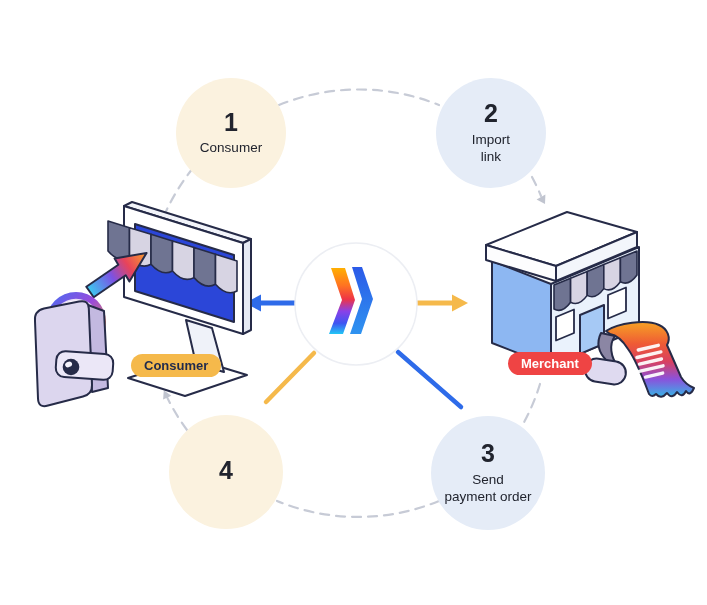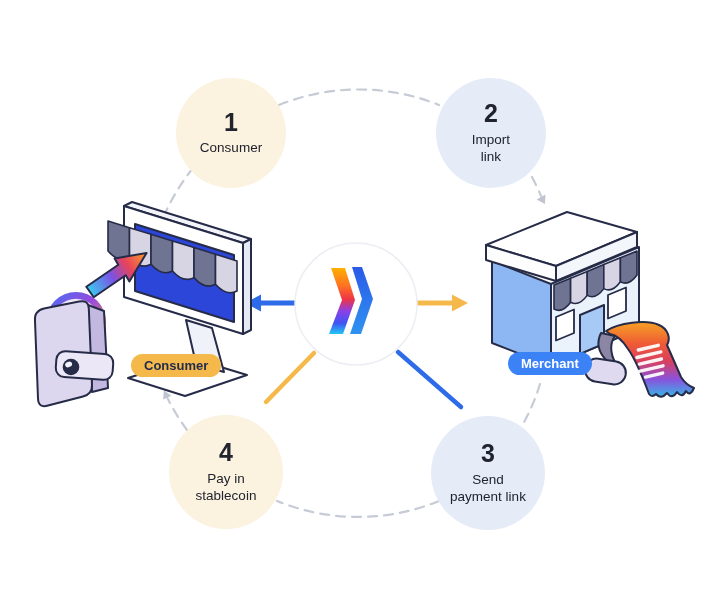--- a/index.html
+++ b/index.html
@@ -20,21 +20,21 @@
   .step-cool { background:#E5ECF7; }
   .s1 { left:176px; top:78px;  width:110px; height:110px; }
   .s2 { left:436px; top:78px;  width:110px; height:110px; }
   .s3 { left:431px; top:416px; width:114px; height:114px; }
   .s4 { left:169px; top:415px; width:114px; height:114px; }
   .badge {
     position:absolute; font-size:13px; font-weight:700;
     padding:4px 13px; border-radius:13px; white-space:nowrap;
   }
   .badge-consumer { left:131px; top:354px; background:#F5B94B; color:#1F2A4D; }
-  .badge-merchant { left:508px; top:352px; background:#3b82f6; color:#ffffff; }
+  .badge-merchant { left:508px; top:352px; background:#ef4444; color:#ffffff; }
 </style>
 </head>
 <body>
 
 <div class="stage">
 
 <svg class="art" width="707" height="605" viewBox="0 0 707 605">
   <defs>
     <linearGradient id="gLeftChev" gradientUnits="userSpaceOnUse" x1="0" y1="267" x2="0" y2="334">
       <stop offset="0" stop-color="#FFB300"></stop>
@@ -181,28 +181,24 @@
     <div class="lbl">
       <div>Import</div>
       <div>link</div>
     </div>
   </div>
 
   <div class="step step-cool s3">
     <div class="num">3</div>
     <div class="lbl">
       <div>Send</div>
-      <div>payment link</div>
+      <div>payment order</div>
     </div>
   </div>
 
   <div class="step step-warm s4">
     <div class="num">4</div>
-    <div class="lbl">
-      <div>Pay in</div>
-      <div>stablecoin</div>
-    </div>
   </div>
 
   <div class="badge badge-consumer">Consumer</div>
   <div class="badge badge-merchant">Merchant</div>
 
 </div>
 
 </body></html>

